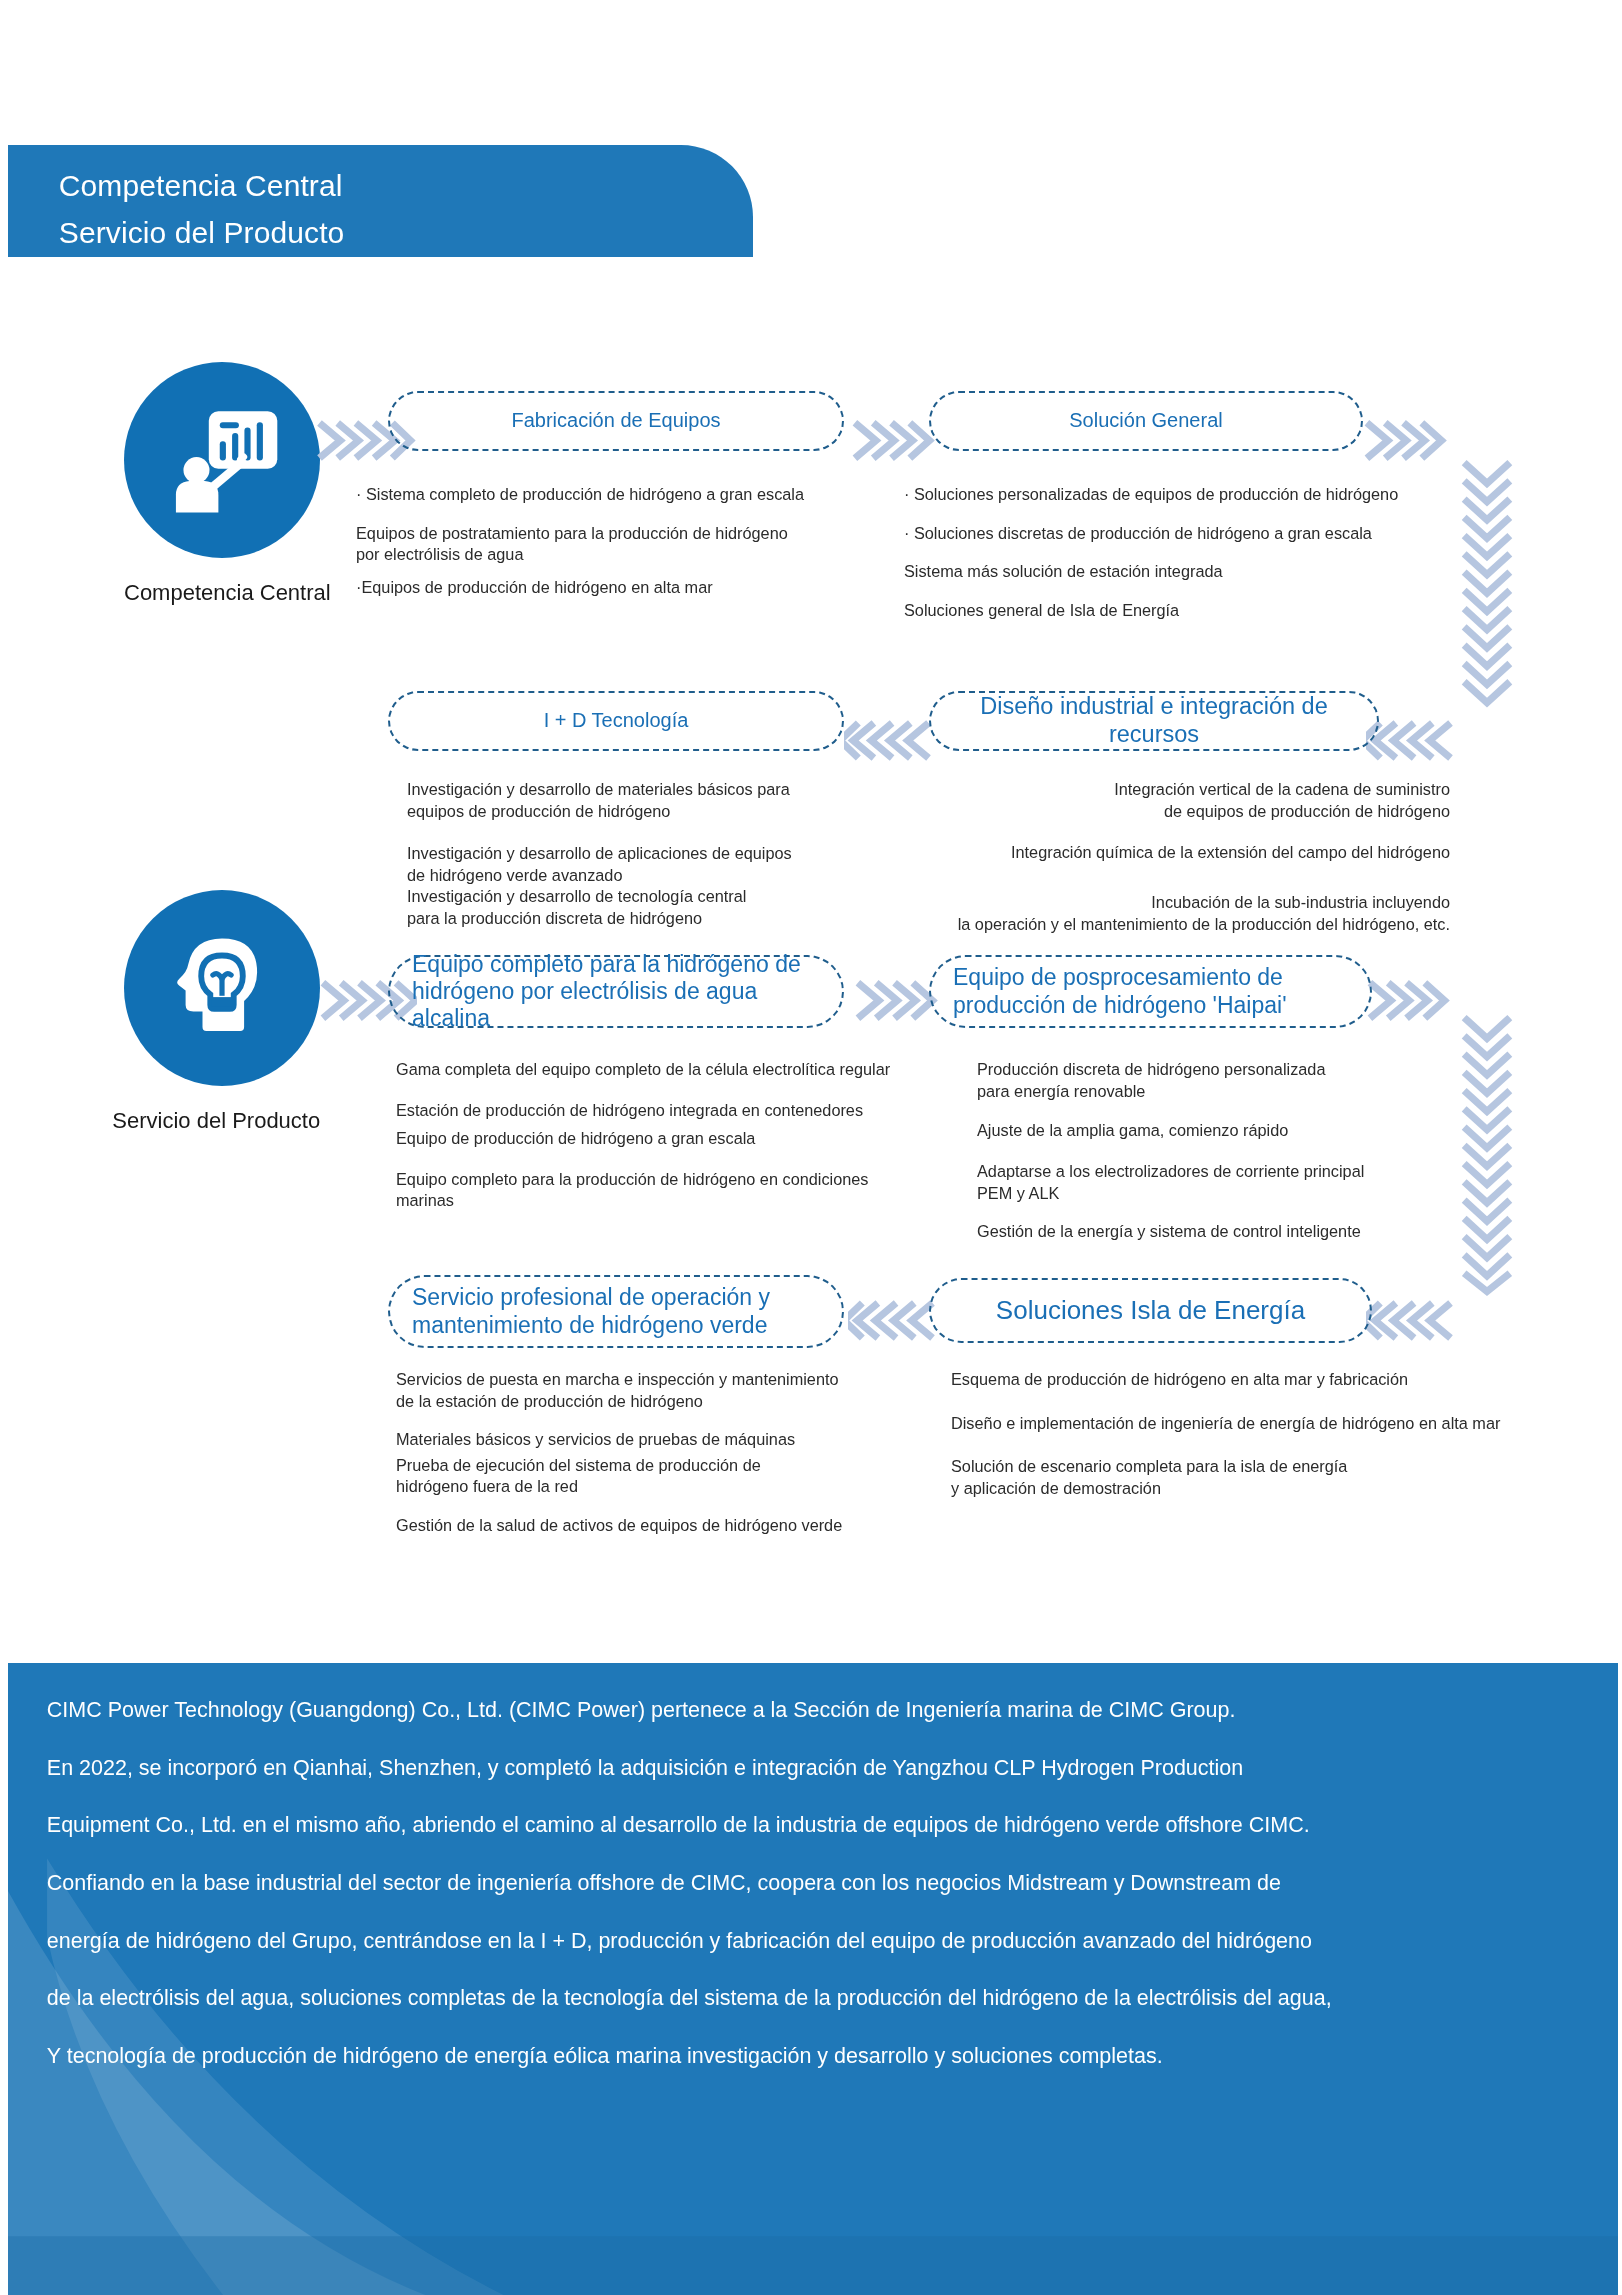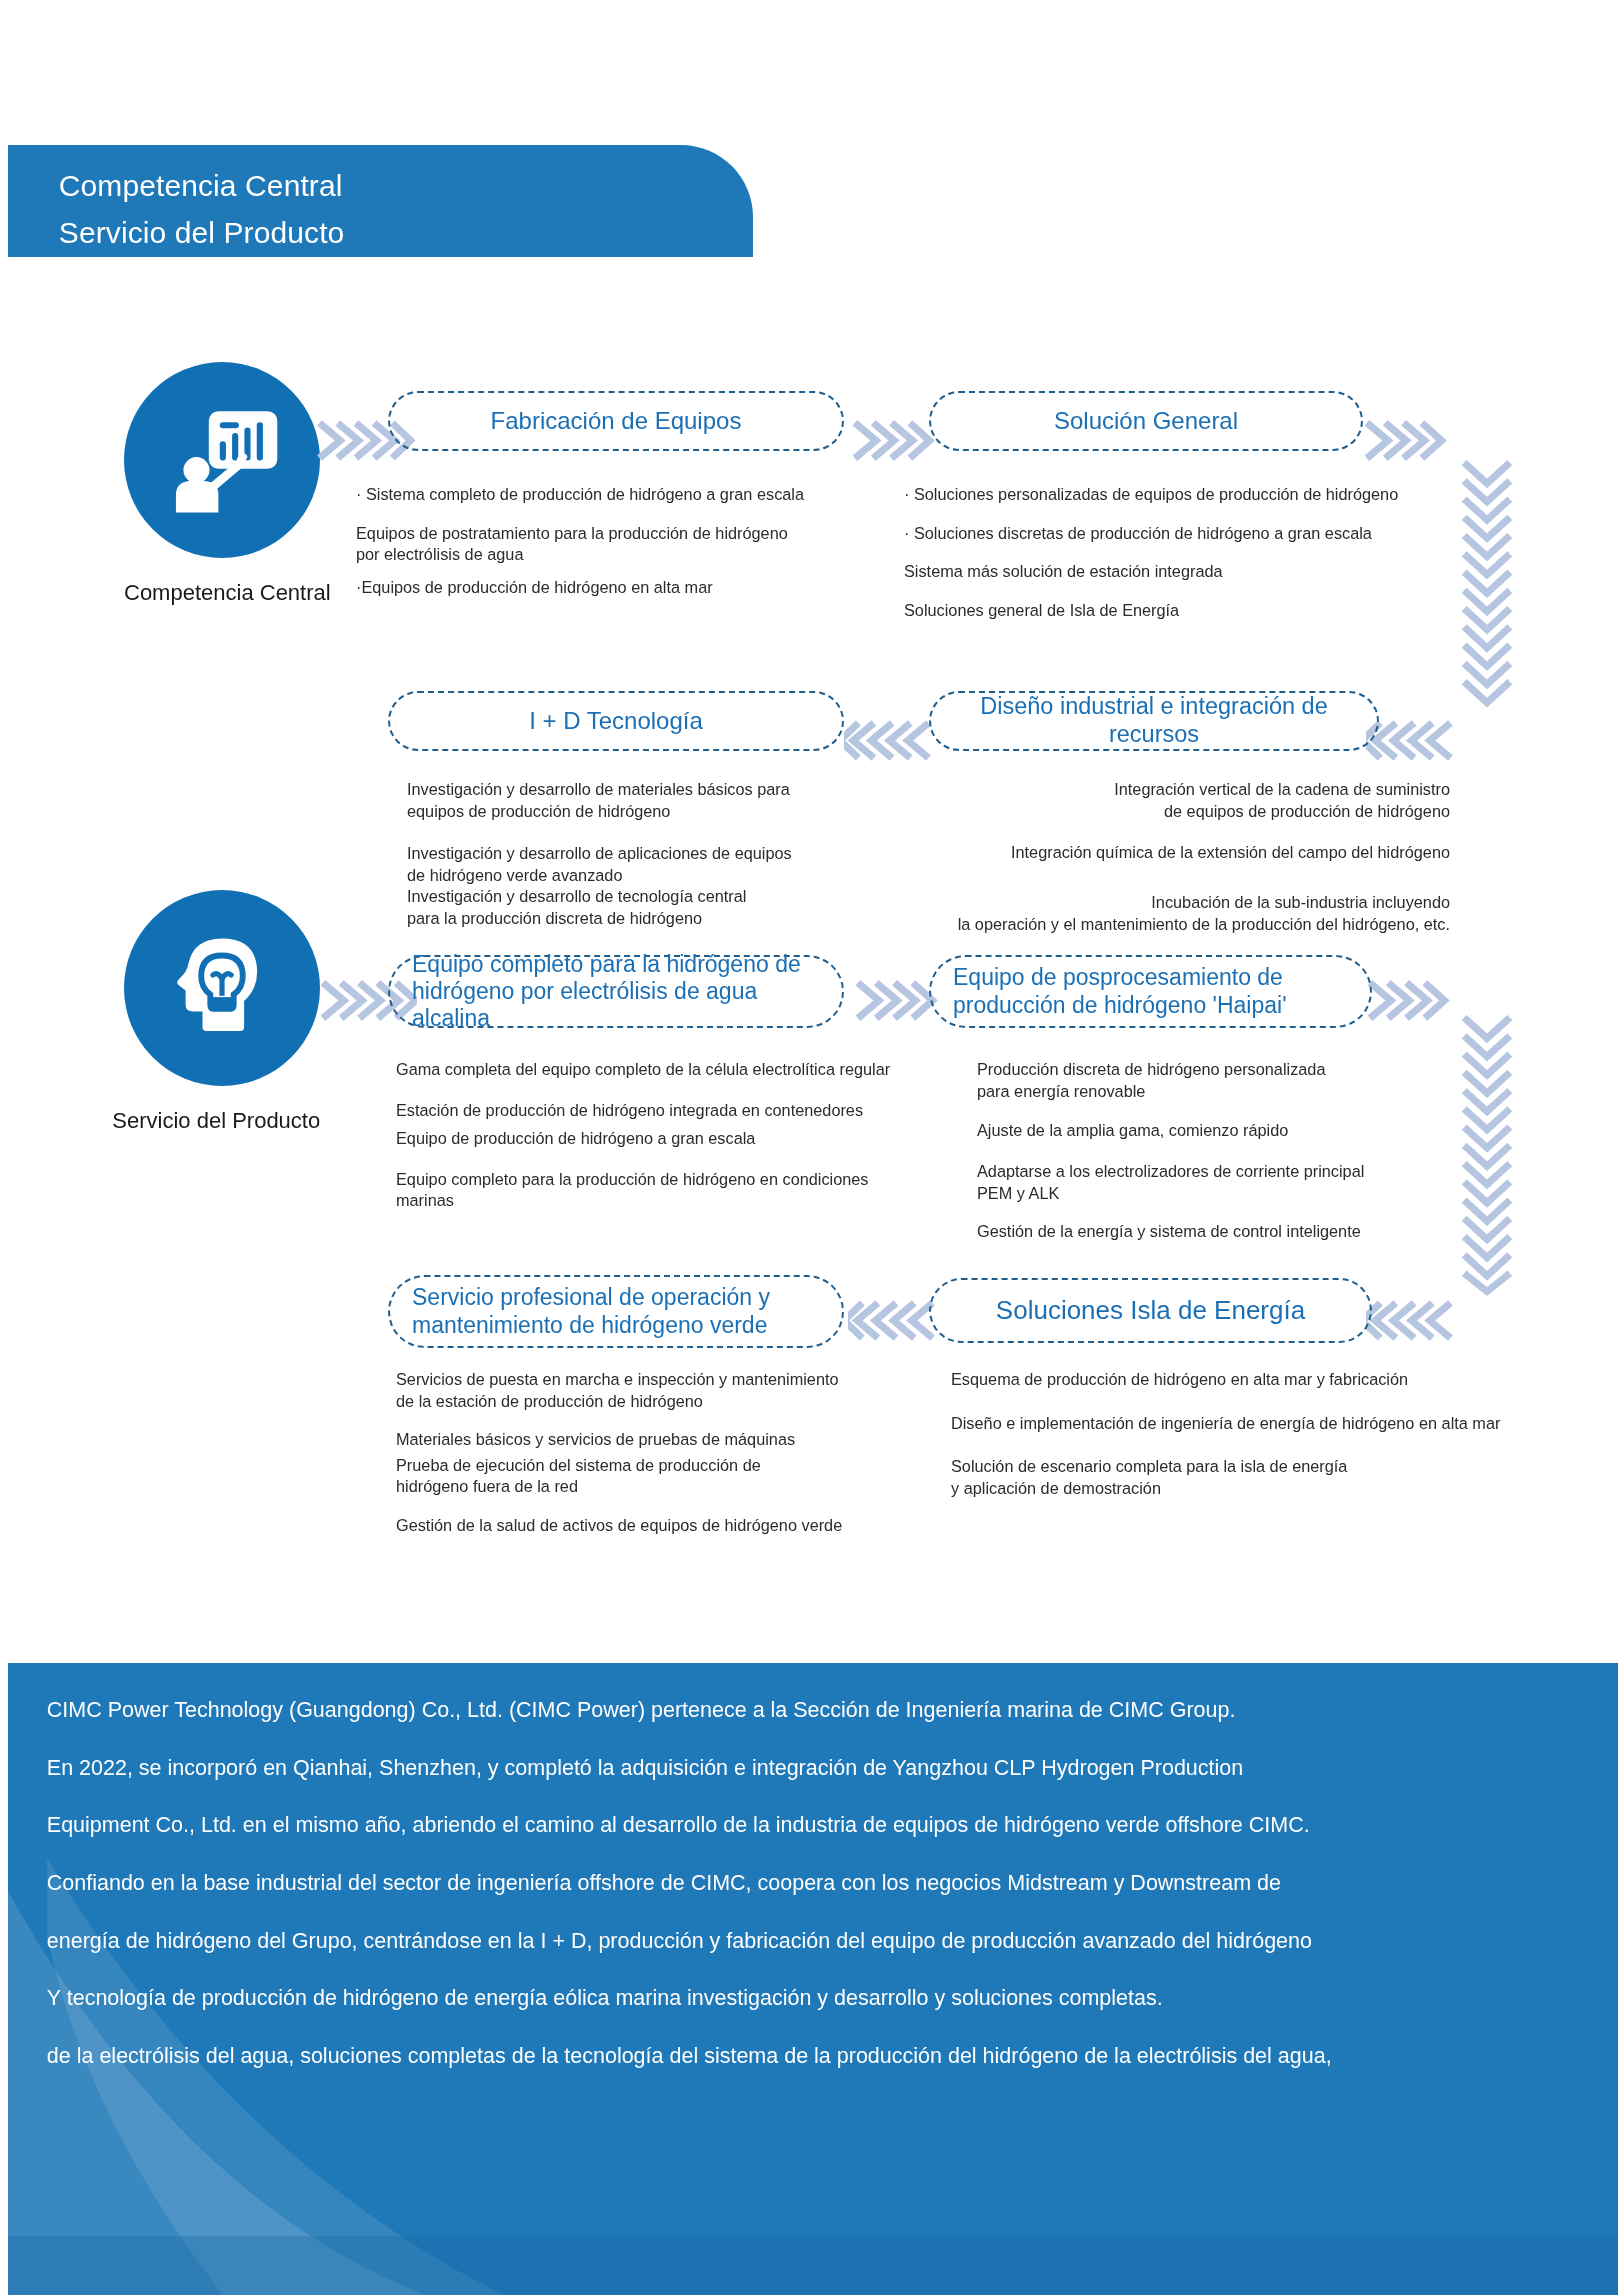--- a/index.html
+++ b/index.html
@@ -70,21 +70,21 @@
     box-sizing: border-box;
   }
   .pill .pill-label {
     width: 100%;
     text-align: center;
     color: #1a6fb5;
     line-height: 1.18;
     padding: 0 9px;
     box-sizing: border-box;
   }
-  .pill.one-line .pill-label { font-size: 24px; }
+  .pill.one-line .pill-label { font-size: 20px; }
   .pill.two-line .pill-label { font-size: 23px; text-align: left; padding-left: 22px; }
   .pill.tight .pill-label    { font-size: 25px; }
 
   
   .bullets { position: absolute; }
   .bullets .bullet {
     color: #2b2b2b;
     font-size: 16.3px;
     line-height: 1.32;
     white-space: pre-line;
@@ -389,17 +389,17 @@
     <path d="M60 300 Q 340 760 760 970 L 330 970 Q 120 700 60 420 Z" fill="#ffffff" opacity="0.10"></path>
     <path d="M0 880 L 2470 880 L 2470 970 L 0 970 Z" fill="#1b6aa4" opacity="0.35"></path>
   </svg>
 
   <div id="bottom-text">
     <p>CIMC Power Technology (Guangdong) Co., Ltd. (CIMC Power) pertenece a la Sección de Ingeniería marina de CIMC Group.</p>
     <p>En 2022, se incorporó en Qianhai, Shenzhen, y completó la adquisición e integración de Yangzhou CLP Hydrogen Production</p>
     <p>Equipment Co., Ltd. en el mismo año, abriendo el camino al desarrollo de la industria de equipos de hidrógeno verde offshore CIMC.</p>
     <p>Confiando en la base industrial del sector de ingeniería offshore de CIMC, coopera con los negocios Midstream y Downstream de</p>
     <p>energía de hidrógeno del Grupo, centrándose en la I + D, producción y fabricación del equipo de producción avanzado del hidrógeno</p>
+    <p>de la electrólisis del agua, soluciones completas de la tecnología del sistema de la producción del hidrógeno de la electrólisis del agua,</p>
     <p>Y tecnología de producción de hidrógeno de energía eólica marina investigación y desarrollo y soluciones completas.</p>
-    <p>de la electrólisis del agua, soluciones completas de la tecnología del sistema de la producción del hidrógeno de la electrólisis del agua,</p>
   </div>
 </div>
 
 
 </body></html>

